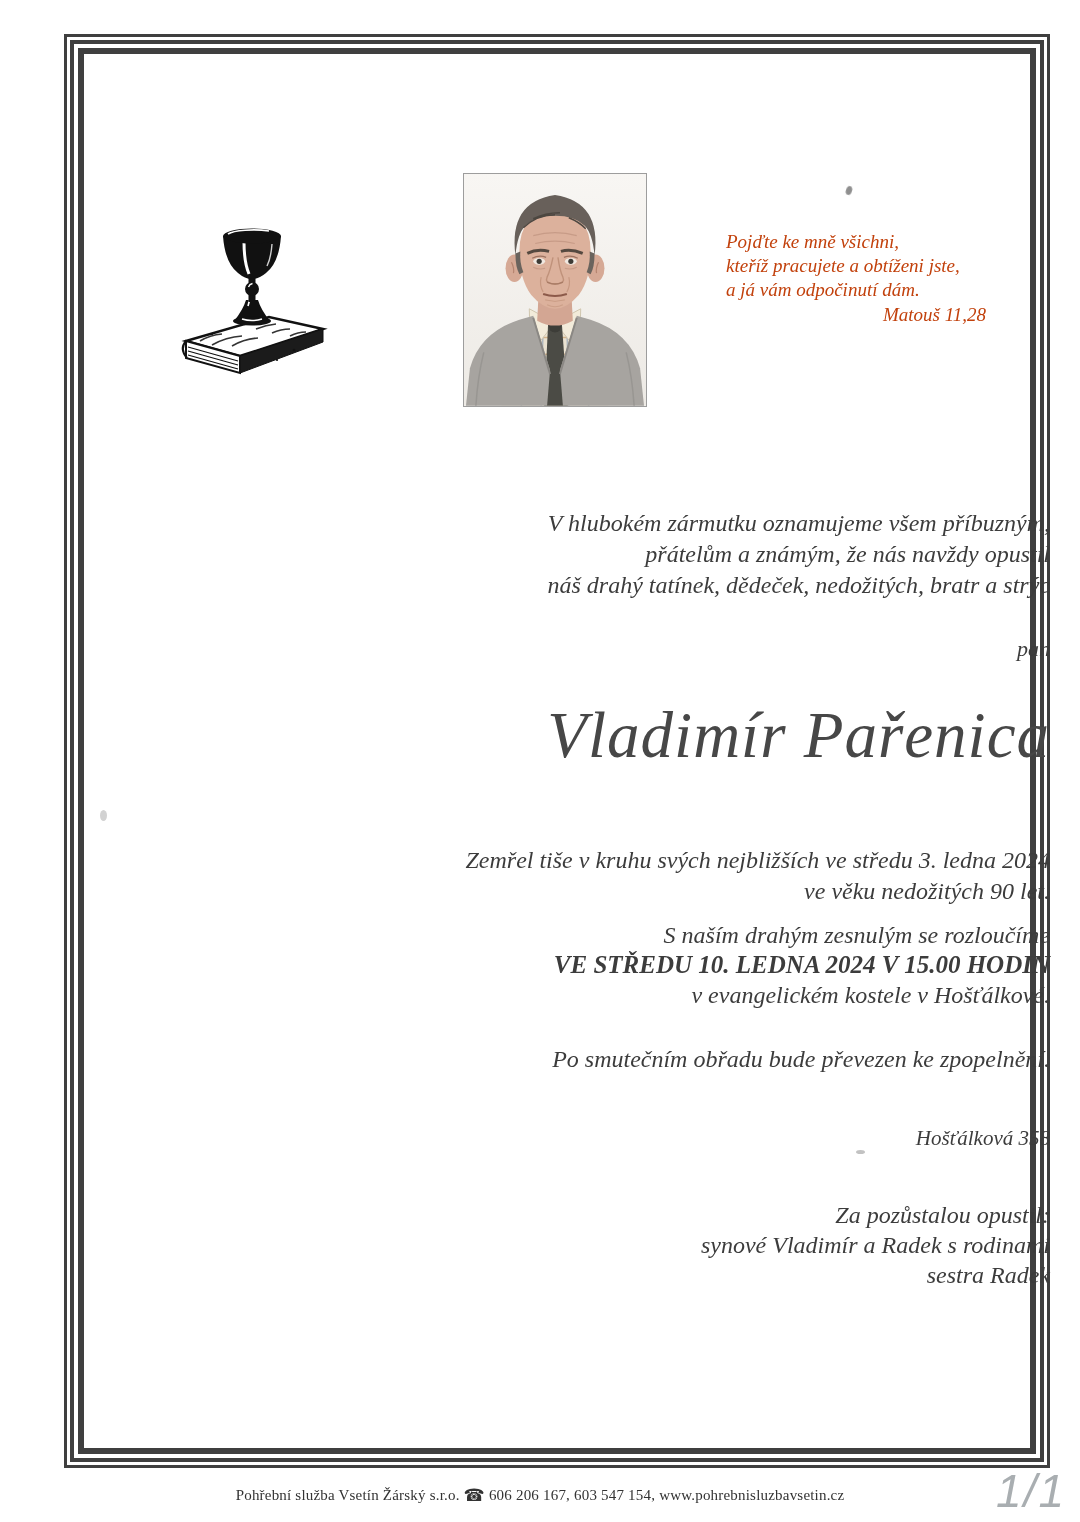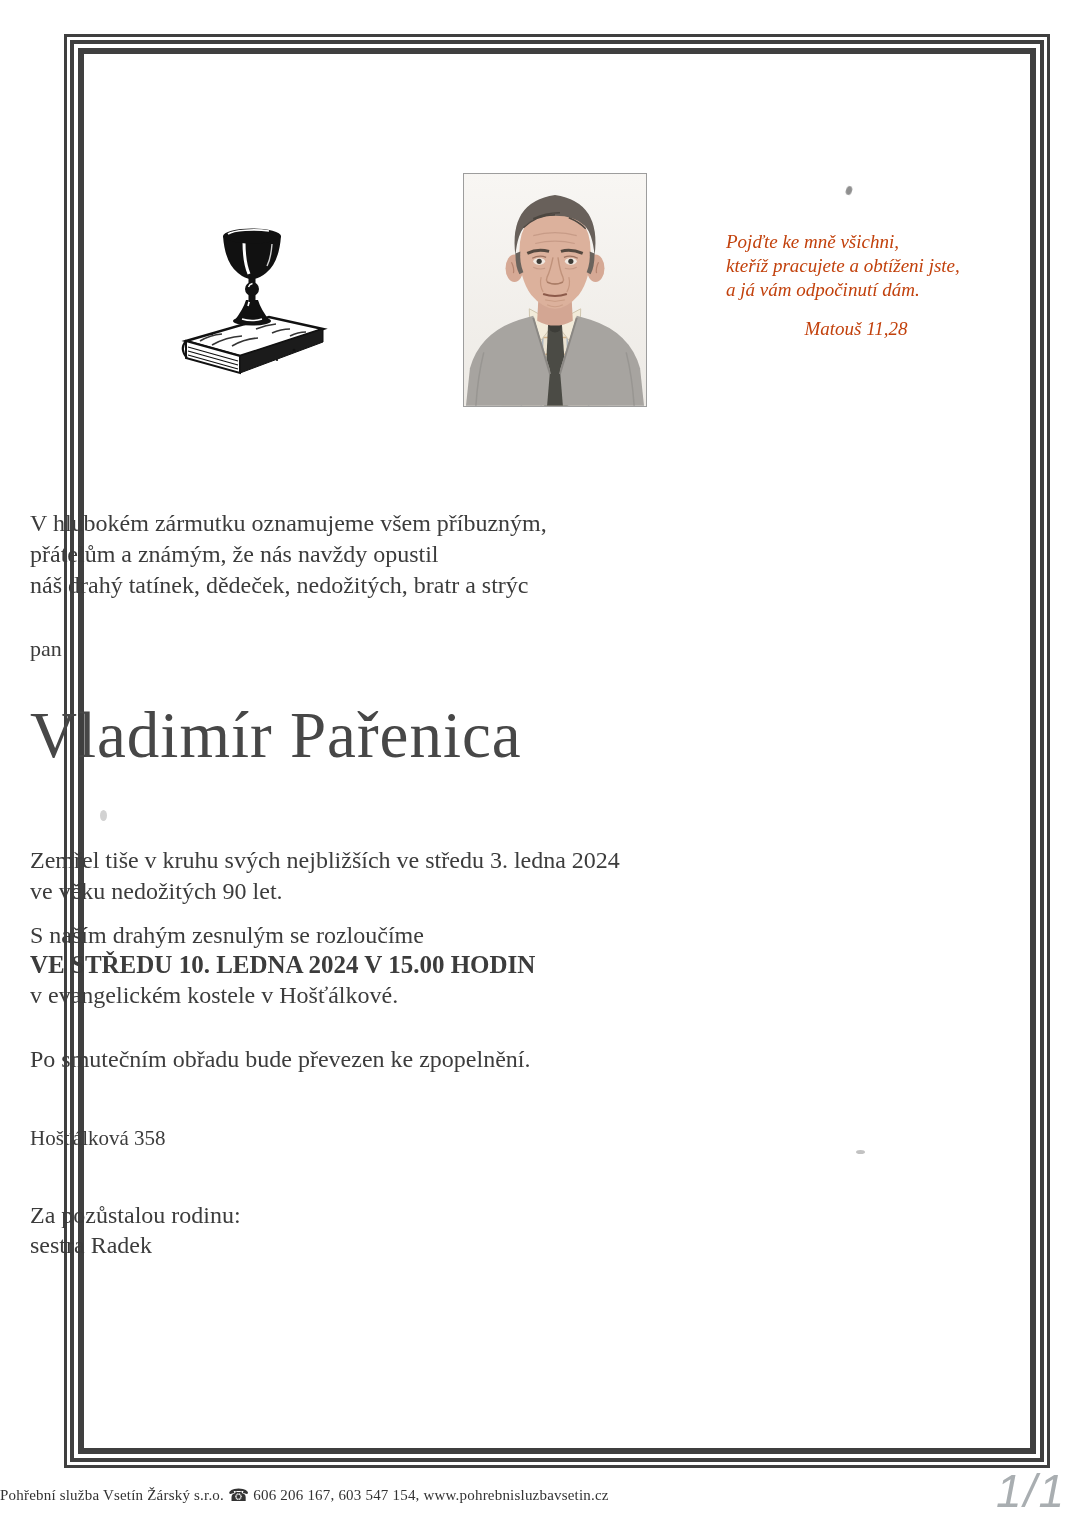--- a/index.html
+++ b/index.html
@@ -20,38 +20,38 @@
     position: absolute; left: 463px; top: 173px; width: 184px; height: 234px;
     border: 1px solid #9d9d9d; background: #f6f4f1;
   }
   .photo svg { display: block; width: 100%; height: 100%; }
 
   
   .quote {
     position: absolute; left: 726px; top: 230px; width: 264px;
     font-style: italic; font-size: 19px; line-height: 24px; color: #c2410c;
   }
-  .quote .attribution { text-align: center; padding-right: 4px; margin-top: 15px; }
-
-  
-  .cblock { position: absolute; left: 30px; width: 1020px; text-align: left; }
+  .quote .attribution { text-align: right; padding-right: 4px; margin-top: 1px; }
+
+  
+  .cblock { position: absolute; left: 30px; width: 1020px; text-align: right; font-style: italic; }
   .announcement { top: 508px; font-size: 24px; line-height: 31px; }
   .salutation   { top: 636px; font-size: 22px; }
   .deceased-name{ top: 698px; font-size: 65px; color: #474747; letter-spacing: 1px; }
   .death-notice { top: 845px; font-size: 24px; line-height: 31px; }
   .farewell     { top: 920px; font-size: 24px; line-height: 30px; }
   .farewell .bold-line { font-weight: 700; font-size: 25px; }
   .cremation    { top: 1046px; font-size: 24px; }
   .address      { top: 1126px; font-size: 21px; }
   .family       { top: 1200px; font-size: 24px; line-height: 30px; }
 
   
   .footer {
     position: absolute; left: 0; top: 1484px; width: 1080px;
-    font-size: 15px; color: #333333; letter-spacing: 0.2px;
+    text-align: center; font-size: 15px; color: #333333; letter-spacing: 0.2px;
   }
   .footer .phone-icon { font-size: 17px; position: relative; top: 1px; }
 
   .page-indicator {
     position: absolute; right: 14px; top: 1464px;
     font-family: Liberation Sans, sans-serif;
     font-size: 46px; font-style: italic; color: #a9aeb1; letter-spacing: 2px;
   }
 
   
@@ -206,21 +206,22 @@
     <div>S naším drahým zesnulým se rozloučíme</div>
     <div class="bold-line">VE STŘEDU 10. LEDNA 2024 V 15.00 HODIN</div>
     <div>v evangelickém kostele v Hošťálkové.</div>
   </div>
 
   <div class="cblock cremation">Po smutečním obřadu bude převezen ke zpopelnění.</div>
 
   <div class="cblock address">Hošťálková 358</div>
 
   <div class="cblock family">
-    <div>Za pozůstalou rodinu:</div>
+    <div>Za pozůstalou opustil:</div>
+    <div>synové Vladimír a Radek s rodinami</div>
     <div>sestra Radek</div>
   </div>
 
   <div class="footer">
     <span>Pohřební služba Vsetín Žárský s.r.o.</span>
     <span class="phone-icon">☎</span>
     <span>606 206 167, 603 547 154,</span>
     <span>www.pohrebnisluzbavsetin.cz</span>
   </div>
 

